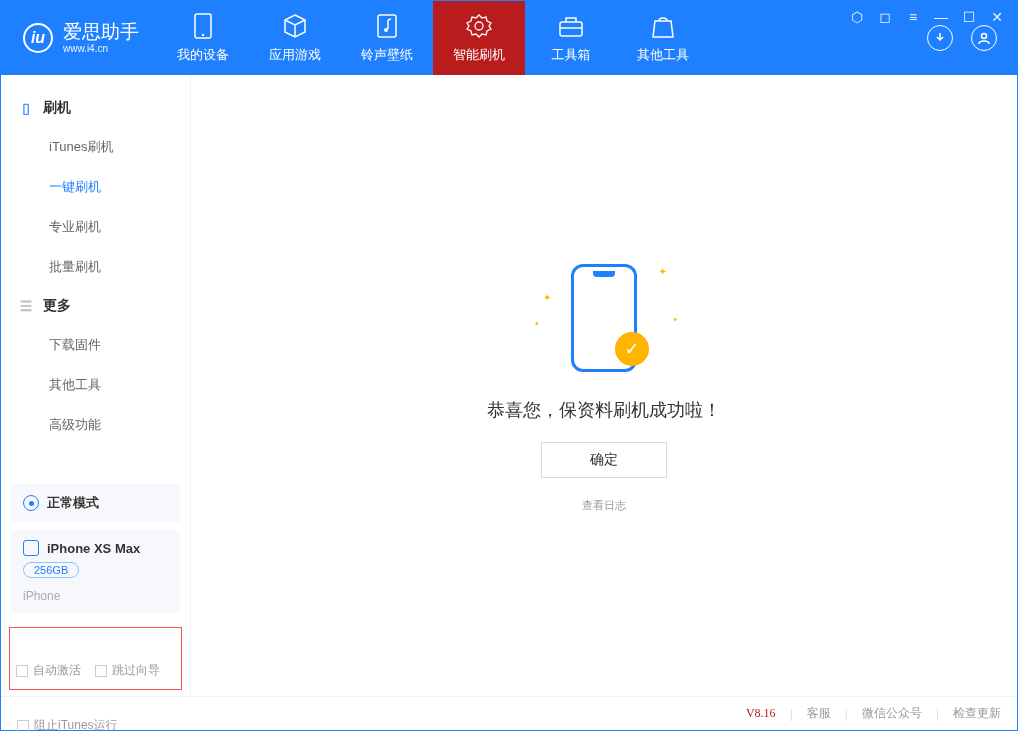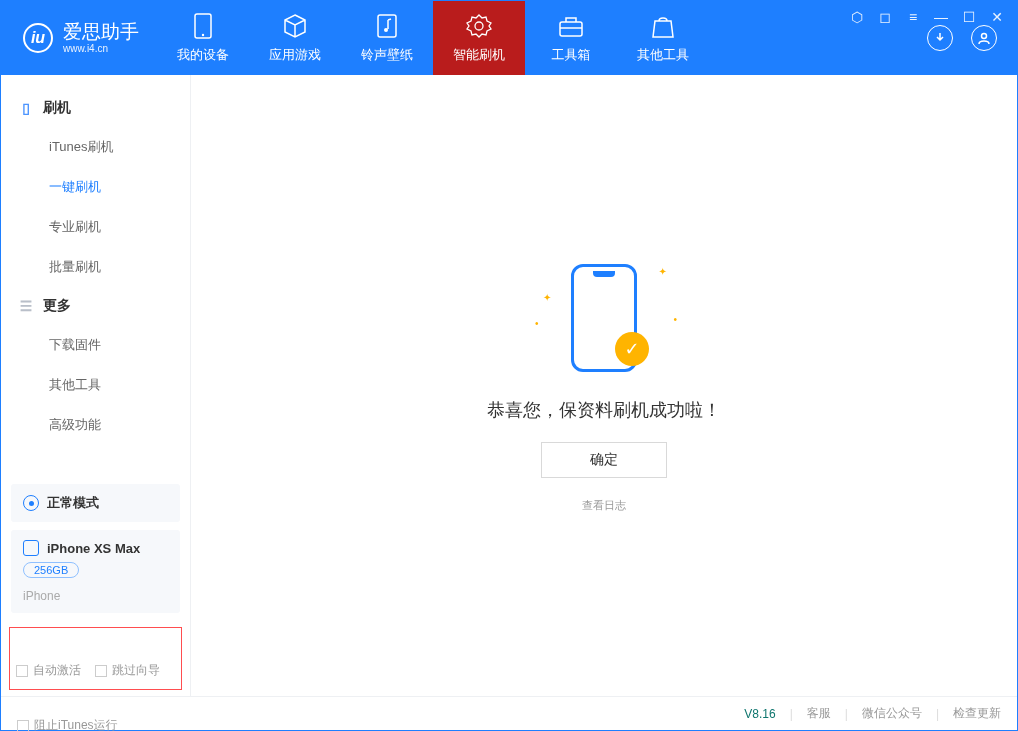--- a/index.html
+++ b/index.html
@@ -63,21 +63,21 @@
 
 .msg { font-size: 18px; color: #333; font-weight: 500; }
 .ok-btn { border: 1px solid #d9d9d9; background: #fff; padding: 8px 48px; font-size: 14px; color: #333; cursor: pointer; }
 .log-link { font-size: 11px; color: #999; cursor: pointer; }
 
 
 .footer { height: 34px; border-top: 1px solid #eef0f3; display: flex; align-items: center; padding: 0 16px; font-size: 12px; color: #999; gap: 6px; }
 .footer .left { display: flex; align-items: center; gap: 6px; }
 .footer .right { margin-left: auto; display: flex; align-items: center; gap: 14px; }
 .footer .sep { color: #ddd; }
-.footer .ver { color: #0f766e; }
+.footer .ver { color: #b91c1c; font-family: Liberation Serif, serif; }
 .footer .lnk { cursor: pointer; }
 </style>
 </head>
 <body>
 
 <div class="window">
 
   <div class="header">
     <div class="logo-block">
       <div class="logo-mark">iu</div>

